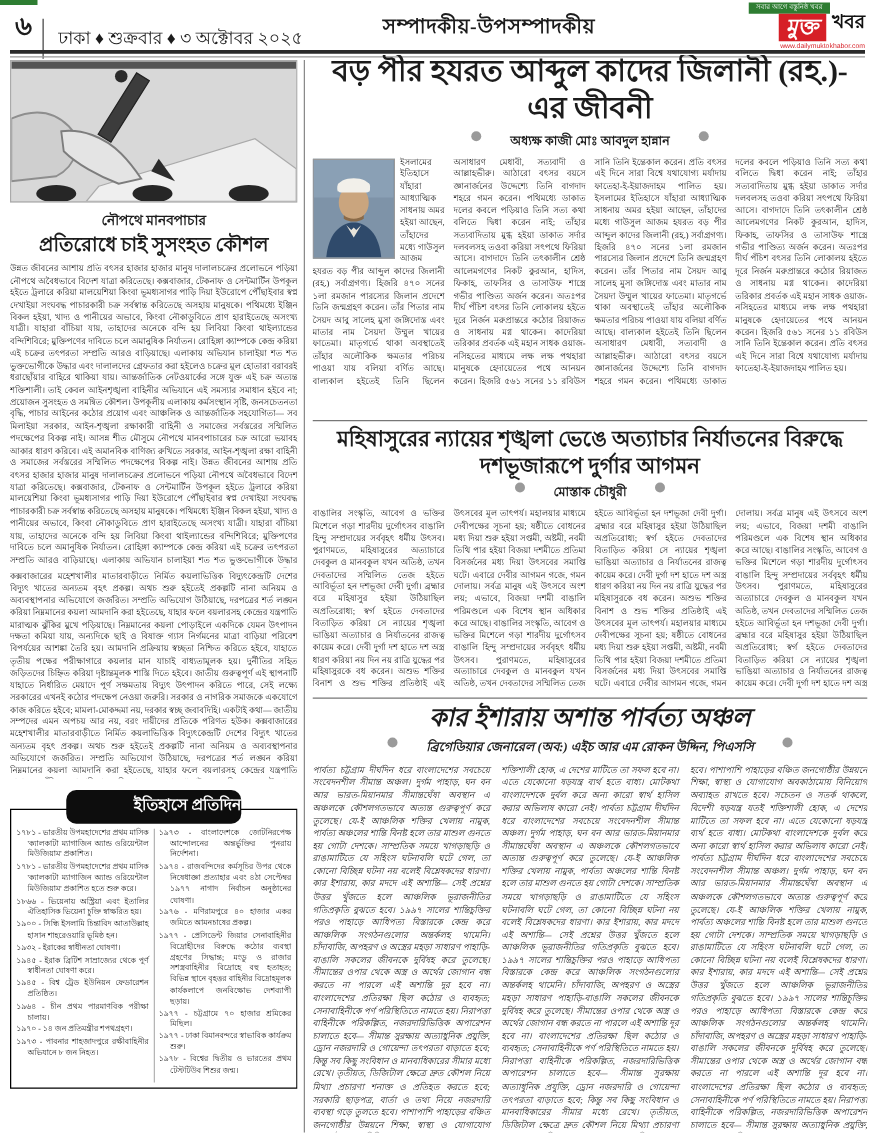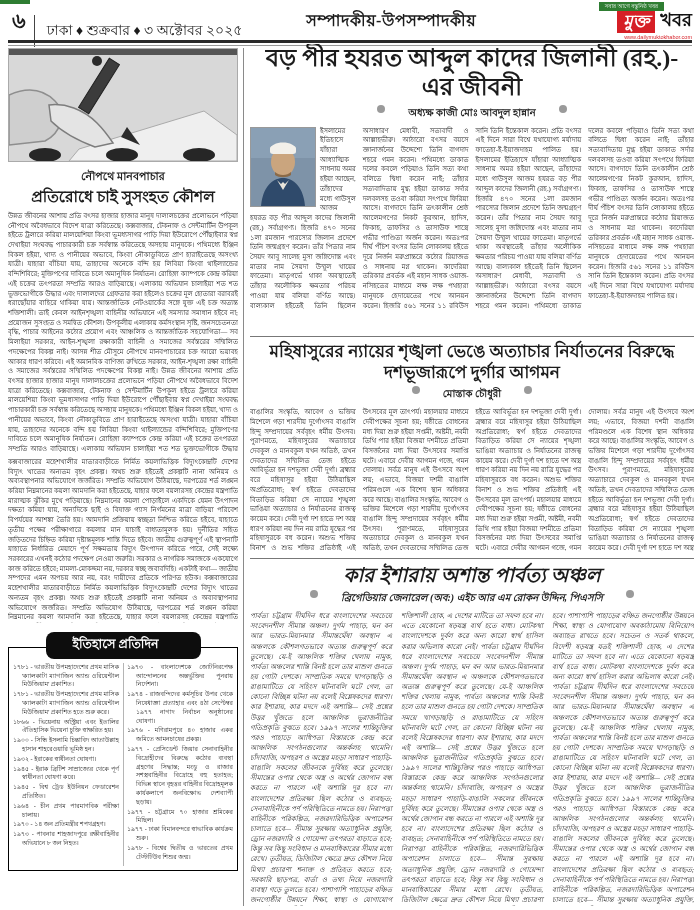--- a/index.html
+++ b/index.html
@@ -9,39 +9,39 @@
   
   .green-corner{position:absolute;top:0;left:0;width:30px;height:4px;background:#2e7d32;}
   .header{position:absolute;top:4px;left:8px;right:8px;height:34px;display:flex;align-items:center;}
   .pagenum{font-size:21px;font-weight:bold;padding:0 8px 0 4px;line-height:1;}
   .dategroup{border-left:1.5px solid #444;padding:4px 0 4px 12px;font-size:14px;white-space:nowrap;margin-top:20px;}
   .section-title{flex:1;text-align:center;font-size:16px;font-weight:bold;letter-spacing:.5px;}
   .logo{width:152px;display:flex;flex-direction:column;align-items:flex-end;}
   .logo-slogan{background:#2e7d32;color:#fff;font-size:5.5px;line-height:1.2;padding:1px 6px;font-family:"Liberation Sans","DejaVu Sans",sans-serif;margin-right:28px;}
   .logo-row{display:flex;align-items:flex-start;}
   .logo-red{background:#d61f26;color:#fff;font-weight:bold;font-size:17px;padding:1px 6px;line-height:1.2;font-style:italic;}
-  .logo-black{color:#111;font-weight:bold;font-size:18px;padding-left:5px;line-height:1;}
+  .logo-black{color:#111;font-weight:bold;font-size:15px;padding-left:5px;line-height:1;}
   .logo-url{color:#d61f26;font-size:5.5px;font-family:"Liberation Sans","DejaVu Sans",sans-serif;margin-top:1px;}
   .header-rule{position:absolute;top:40px;left:8px;right:8px;height:0;border-top:3px solid #2a2a2a;}
   .header-rule2{position:absolute;top:45px;left:8px;right:8px;border-top:1px solid #999;}
 
   
   .vdivider{position:absolute;top:48px;bottom:4px;left:243px;width:1px;background:#8a8a8a;}
   .leftcol{position:absolute;top:48px;left:8px;width:230px;height:858px;overflow:hidden;}
   .rightcol{position:absolute;top:44px;left:250px;width:444px;height:862px;overflow:hidden;}
 
   
   .illo{width:228px;height:112px;border:1px solid #aaa;background:#d9d9d9;overflow:hidden;}
   .kicker{text-align:center;font-size:11px;font-weight:bold;margin-top:6px;}
   .lead-head{text-align:center;font-size:15.5px;font-weight:bold;line-height:1.15;margin-top:1px;}
   .body-sm{font-size:6.8px;line-height:1.43;text-align:justify;color:#222;margin-top:5px;overflow:hidden;}
   .body1{height:243px;}
   .head2{font-size:11.5px;font-weight:bold;text-align:center;line-height:1.1;margin-top:5px;white-space:nowrap;overflow:hidden;}
   .body2{height:166px;margin-top:3px;}
-  .hist-pill{width:140px;margin:9px auto 0 auto;background:#0d0d0d;color:#fff;font-size:12.5px;font-weight:bold;text-align:center;padding:3px 15px 4px 0;border-radius:8px;position:relative;z-index:2;}
+  .hist-pill{width:140px;margin:9px auto 0 auto;background:#0d0d0d;color:#fff;font-size:12.5px;font-weight:bold;text-align:right;padding:3px 0 4px 0;border-radius:8px;position:relative;z-index:2;}
   .hist-box{border:1.5px solid #000;margin-top:-12px;padding:15px 4px 4px 4px;height:203px;overflow:hidden;column-count:2;column-gap:8px;column-rule:1px solid #b5b5b5;}
   .hist-entry{font-size:6.2px;line-height:1.42;text-align:justify;color:#222;padding-left:9px;text-indent:-9px;margin-bottom:1px;}
 
   
   .headA{font-size:24px;font-weight:bold;text-align:center;line-height:1.2;}
   .headB{font-size:17px;font-weight:bold;text-align:center;line-height:1.25;margin:3px 18px 0 18px;}
   .headC{font-size:20px;font-weight:bold;text-align:center;line-height:1.2;margin-top:4px;}
   .byline{display:flex;align-items:flex-start;justify-content:center;gap:23px;margin:3px 0 4px 0;}
   .byline .dot{width:8px;height:8px;border-radius:50%;background:#9a9a9a;flex:0 0 auto;}
   .byline .name{font-size:10px;font-weight:bold;}

